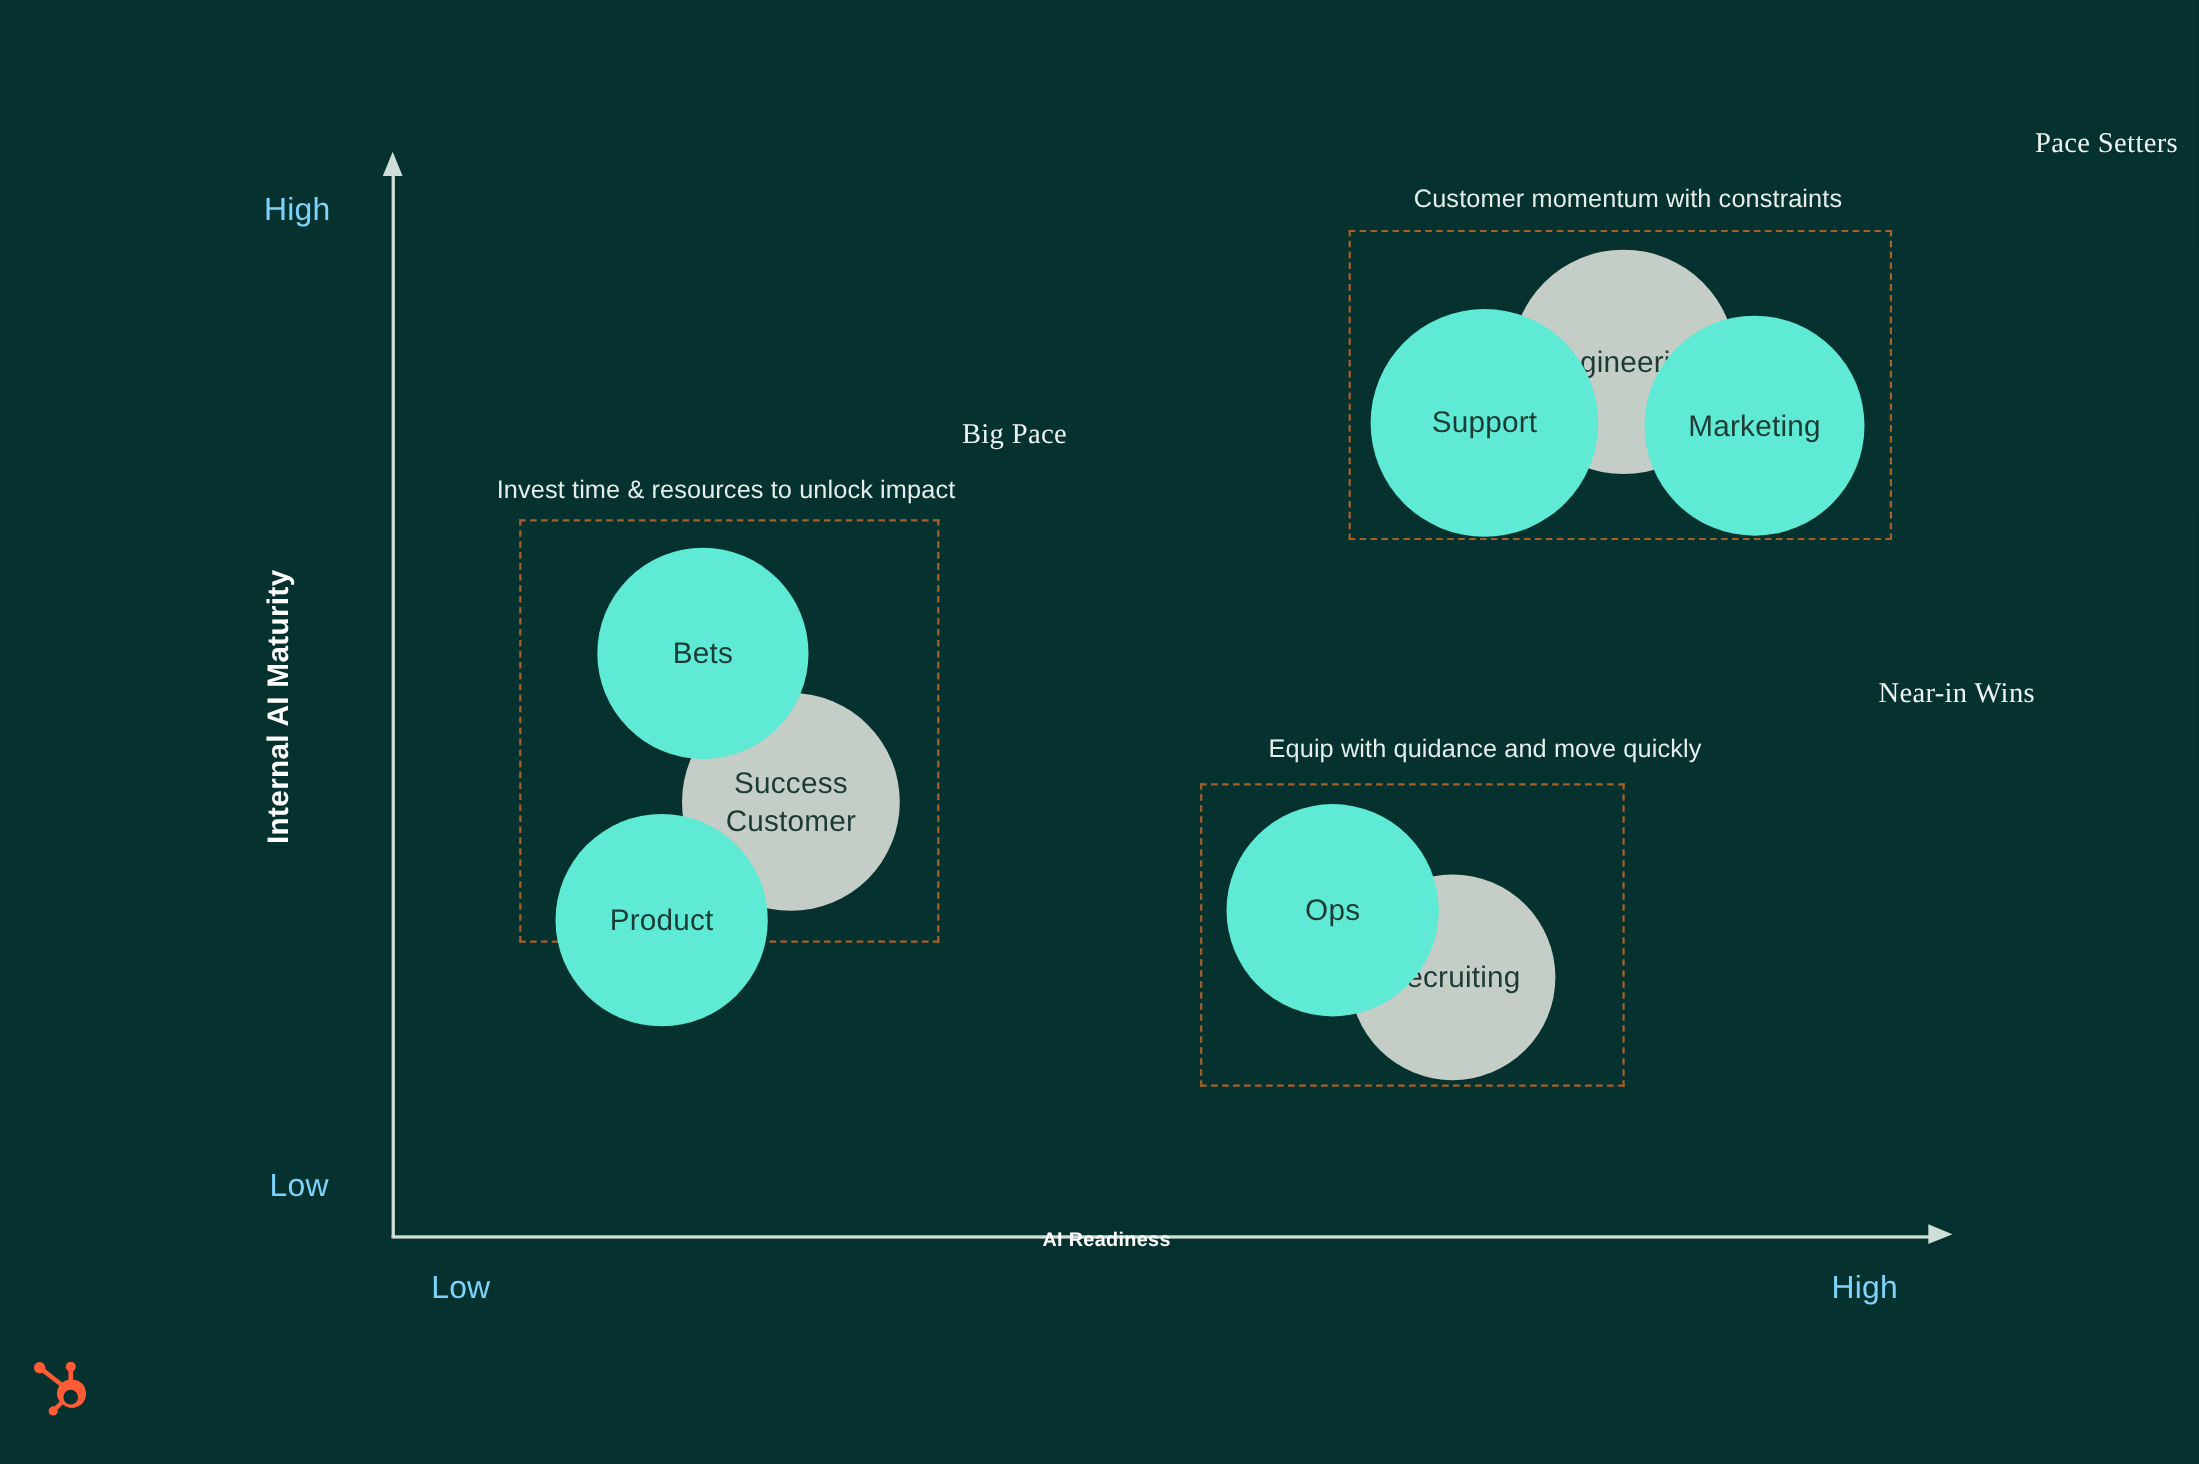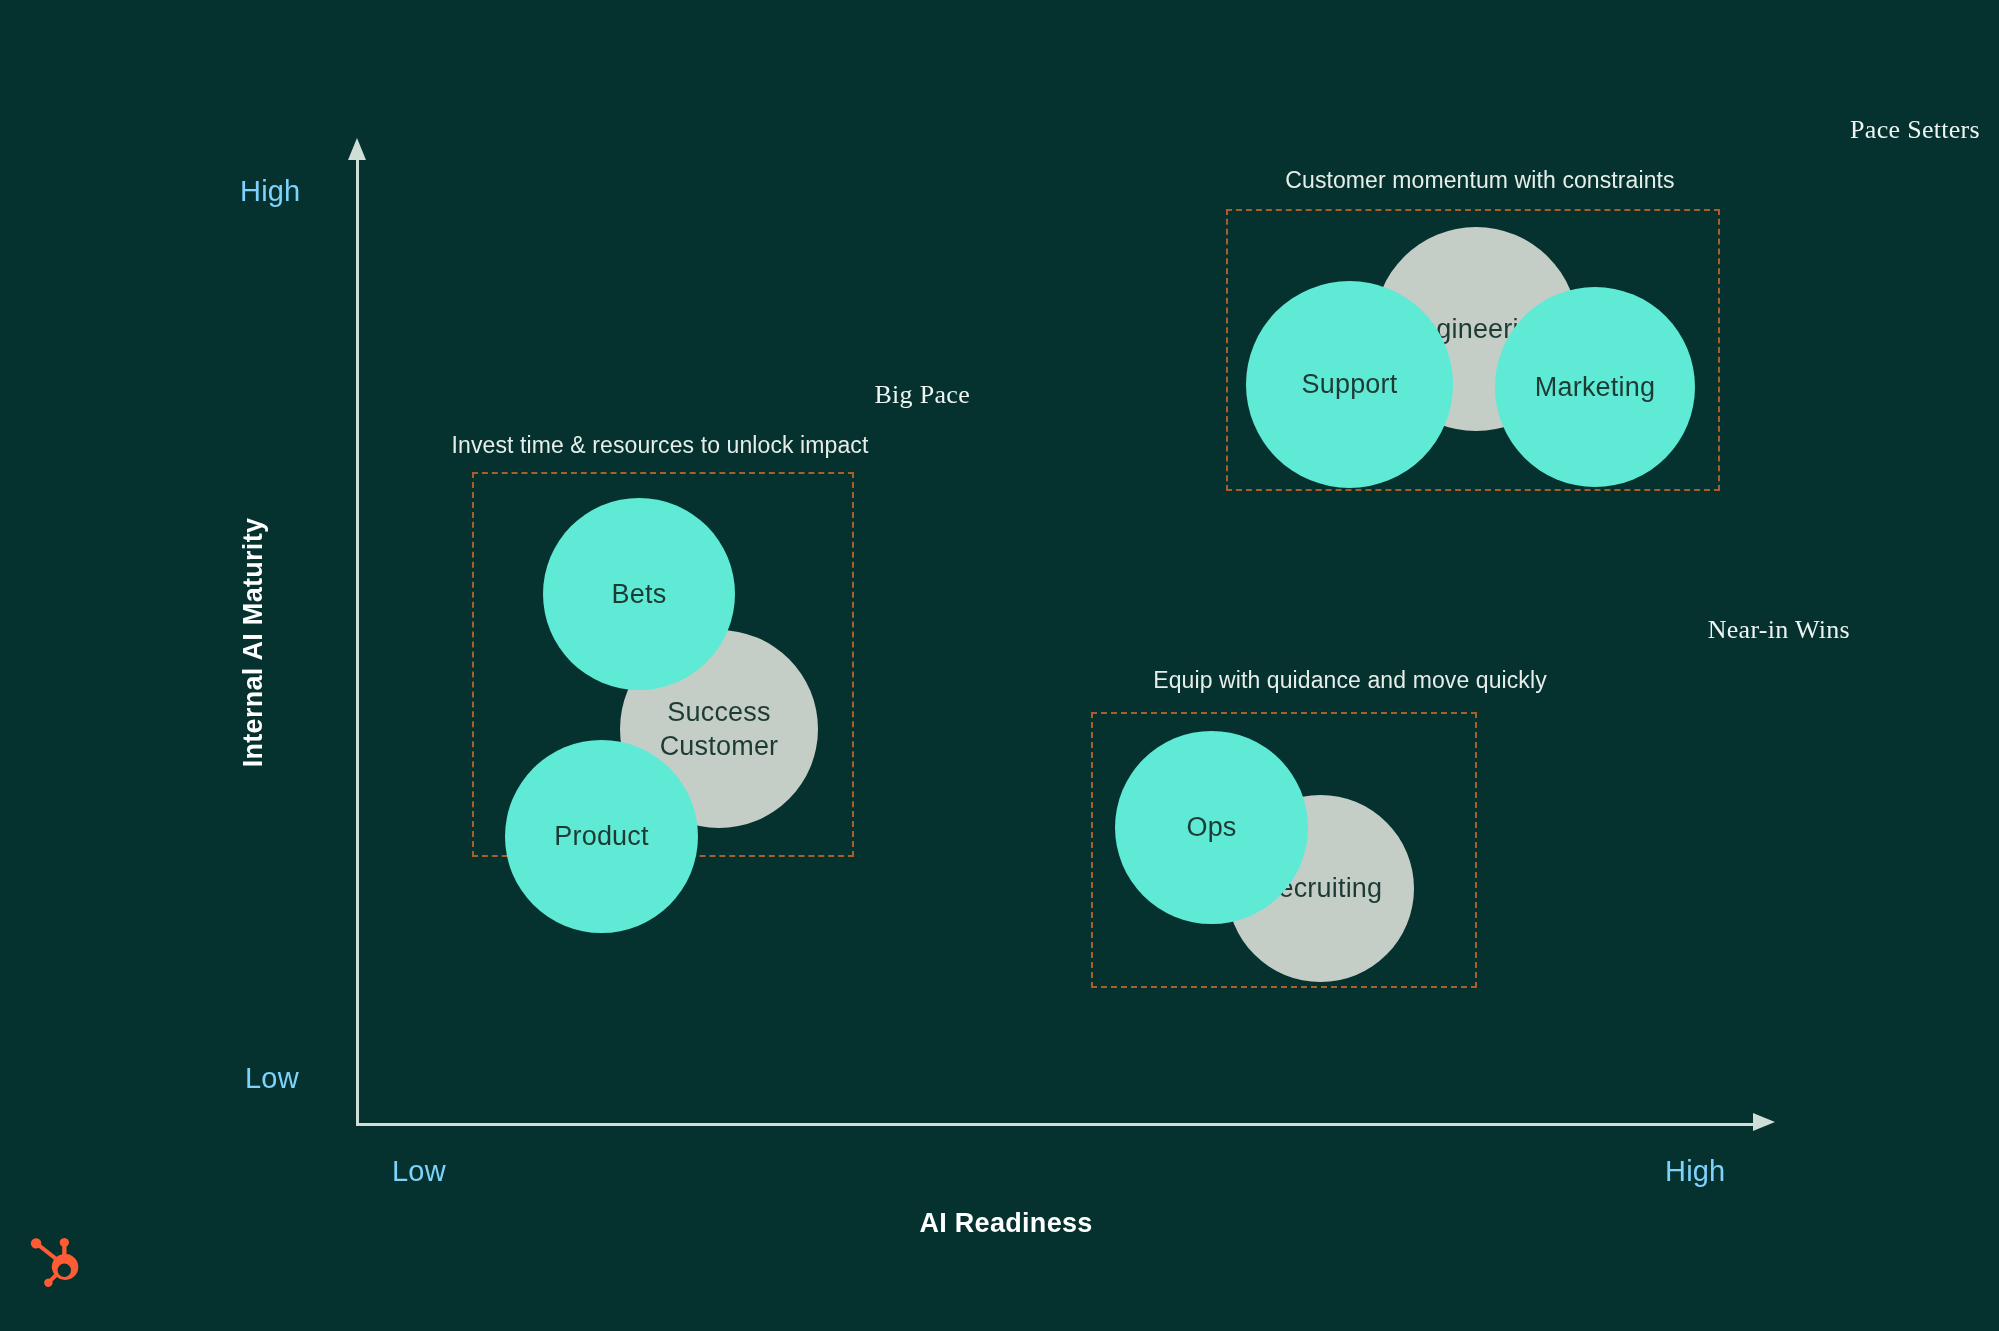--- a/index.html
+++ b/index.html
@@ -78,25 +78,25 @@
     transform-origin: center center;
     color: #ffffff;
     font-size: 27px;
     font-weight: 700;
     letter-spacing: 0.3px;
     white-space: nowrap;
   }
   #x-axis-title {
     position: absolute;
     left: 856px;
-    top: 1208px;
+    top: 1117px;
     width: 300px;
     text-align: center;
     color: #ffffff;
-    font-size: 27px;
+    font-size: 18px;
     font-weight: 700;
     letter-spacing: 0.3px;
     white-space: nowrap;
   }
 
   
   .group { position: absolute; }
   .group-title {
     position: absolute;
     width: 100%;

